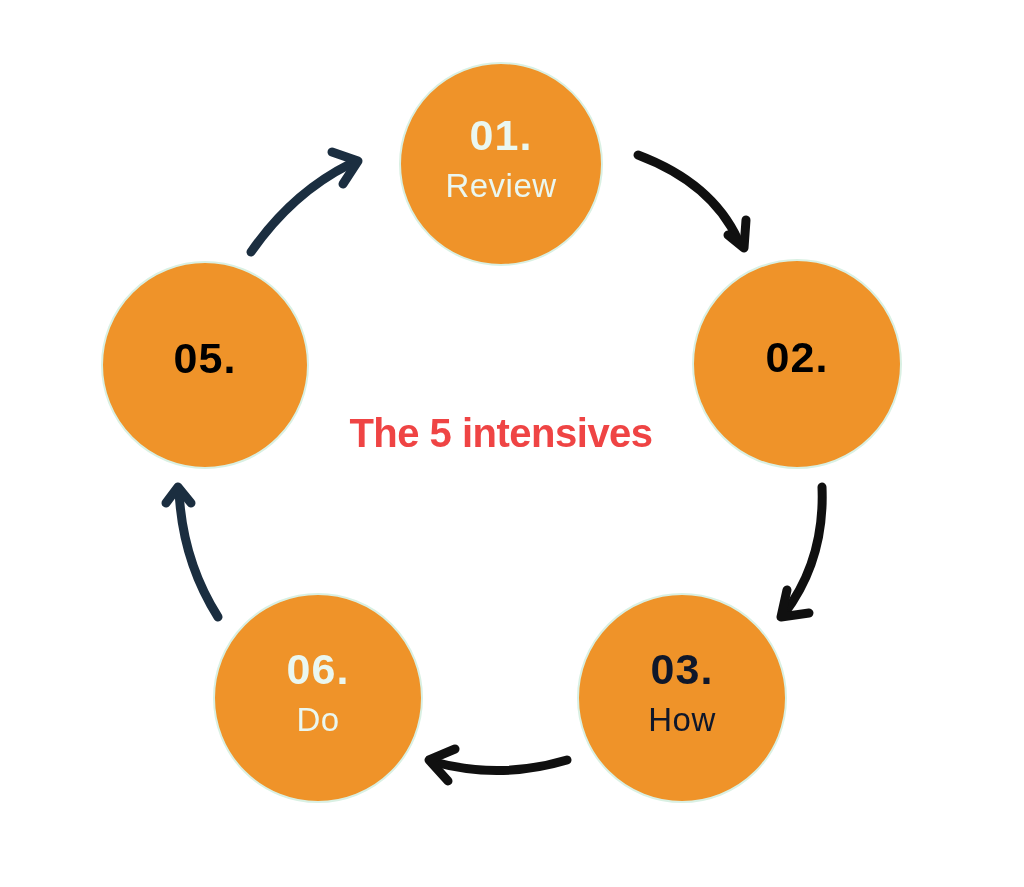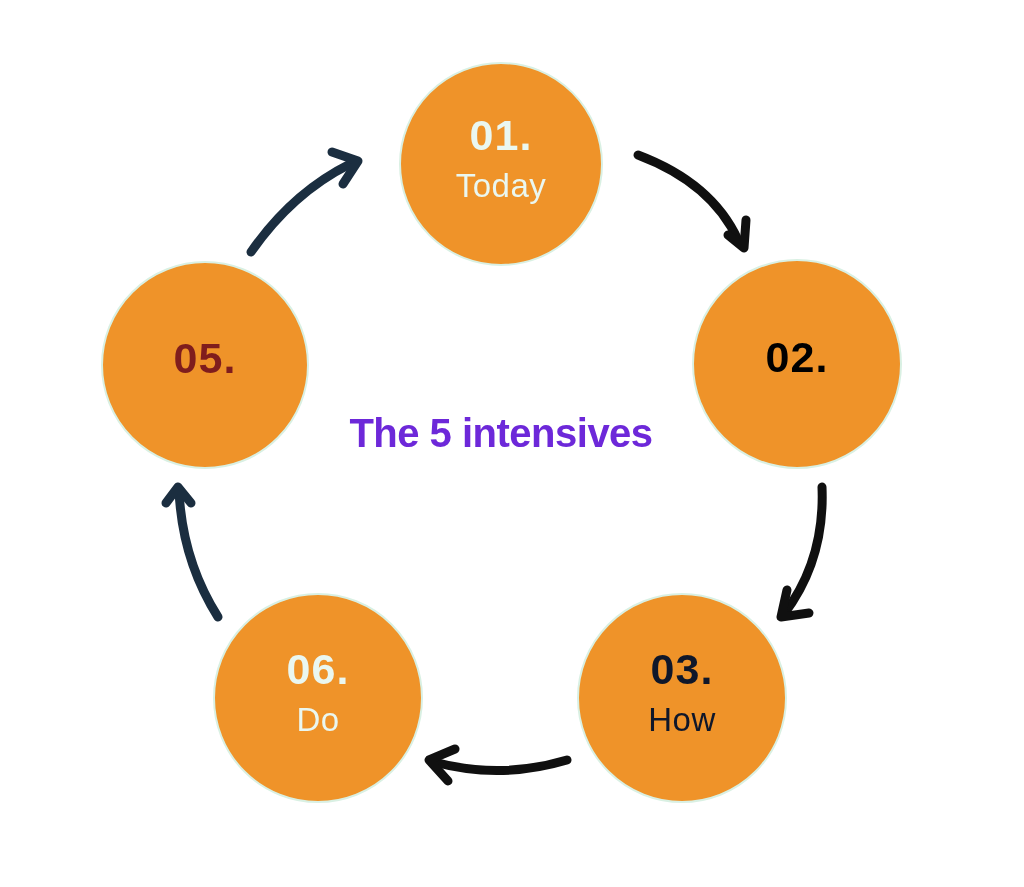--- a/index.html
+++ b/index.html
@@ -79,40 +79,40 @@
       </g>
       <g>
         <path d="M 251 252 Q 292 193 350 164" fill="none" stroke="#1B2E40" stroke-width="9" stroke-linecap="round"></path>
         <polyline points="332,152 358,161 343,184" fill="none" stroke="#1B2E40" stroke-width="9" stroke-linecap="round" stroke-linejoin="round"></polyline>
       </g>
     </svg>
   <div id="nodes">
       <div class="node" style="left: 399px; top: 62px; width: 204px; height: 204px; background: rgb(239, 147, 41); border-color: rgb(217, 240, 227); color: rgb(234, 247, 240);">
         <div class="node-text">
           <div class="num">01.</div>
-          <div class="lab">Today</div>
+          <div class="lab">Review</div>
         </div>
       </div>
       <div class="node" style="left: 692px; top: 259px; width: 210px; height: 210px; background: rgb(239, 147, 41); border-color: rgb(217, 240, 227); color: #000000;">
         <div class="node-text">
           <div class="num">02.</div>
         </div>
       </div>
       <div class="node" style="left: 577px; top: 593px; width: 210px; height: 210px; background: rgb(239, 147, 41); border-color: rgb(217, 240, 227); color: #0f172a;">
         <div class="node-text">
           <div class="num">03.</div>
           <div class="lab">How</div>
         </div>
       </div>
       <div class="node" style="left: 213px; top: 593px; width: 210px; height: 210px; background: rgb(239, 147, 41); border-color: rgb(217, 240, 227); color: rgb(234, 247, 240);">
         <div class="node-text">
           <div class="num">06.</div>
           <div class="lab">Do</div>
         </div>
       </div>
-      <div class="node" style="left: 101px; top: 261px; width: 208px; height: 208px; background: rgb(239, 147, 41); border-color: rgb(217, 240, 227); color: #7f1d1d; align-items: center;">
+      <div class="node" style="left: 101px; top: 261px; width: 208px; height: 208px; background: rgb(239, 147, 41); border-color: rgb(217, 240, 227); color: #000000; align-items: center;">
         <div class="node-text">
           <div class="num">05.</div>
         </div>
       </div>
     </div>
-  <div class="diagram-title" style="color: #6d28d9; text-align: right;">The 5 intensives</div>
+  <div class="diagram-title" style="color: #ef4444; text-align: right;">The 5 intensives</div>
 </div>
 
 </body></html>

